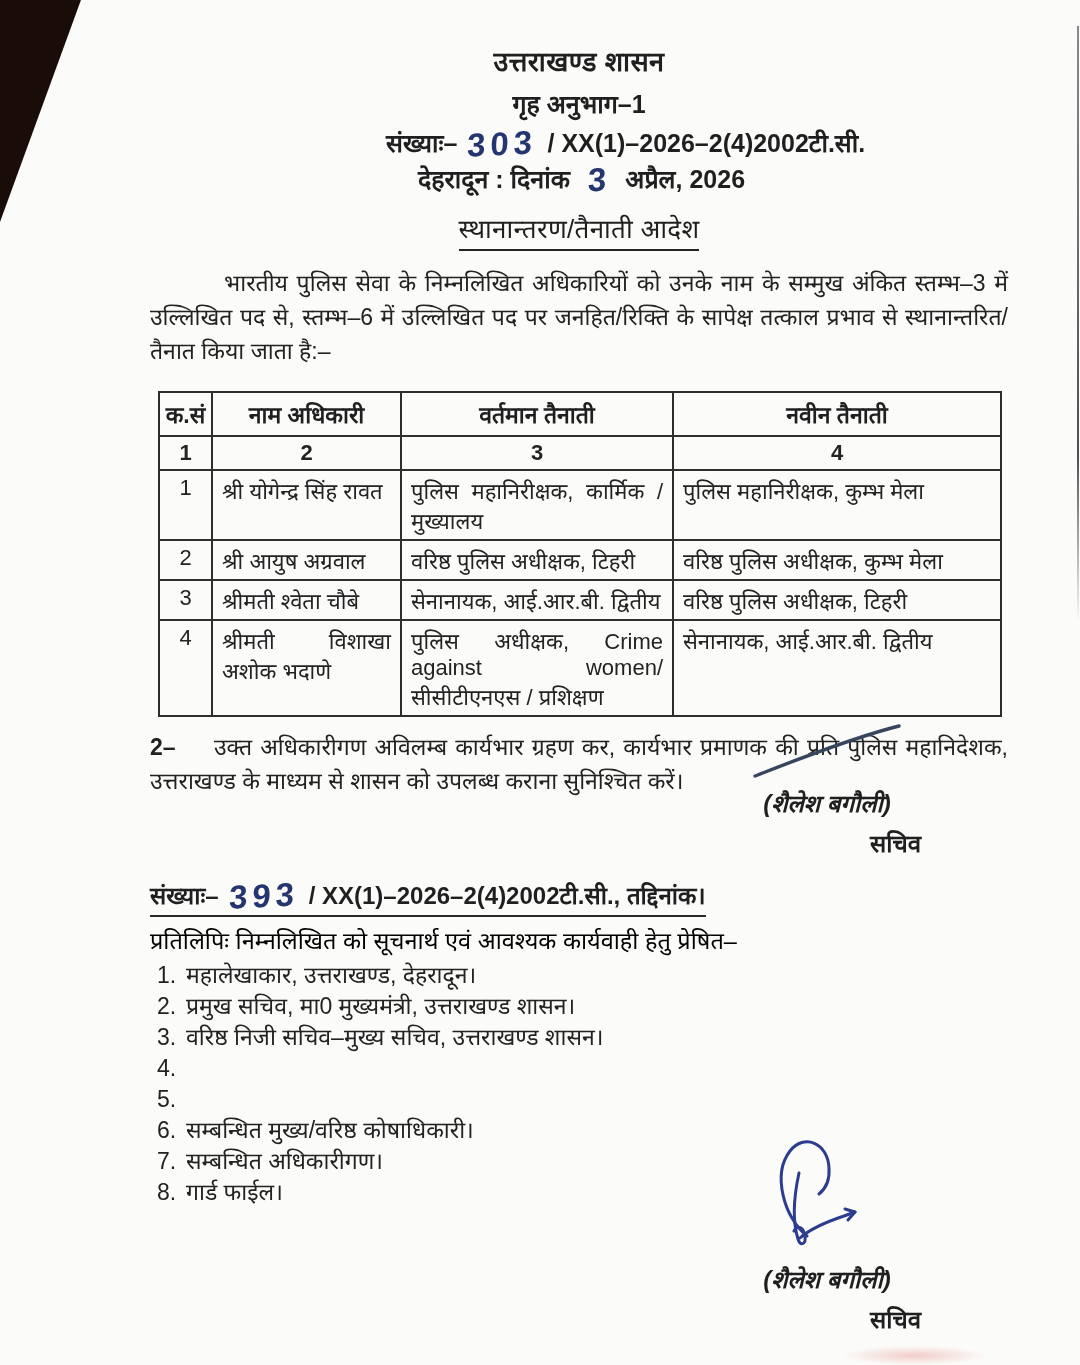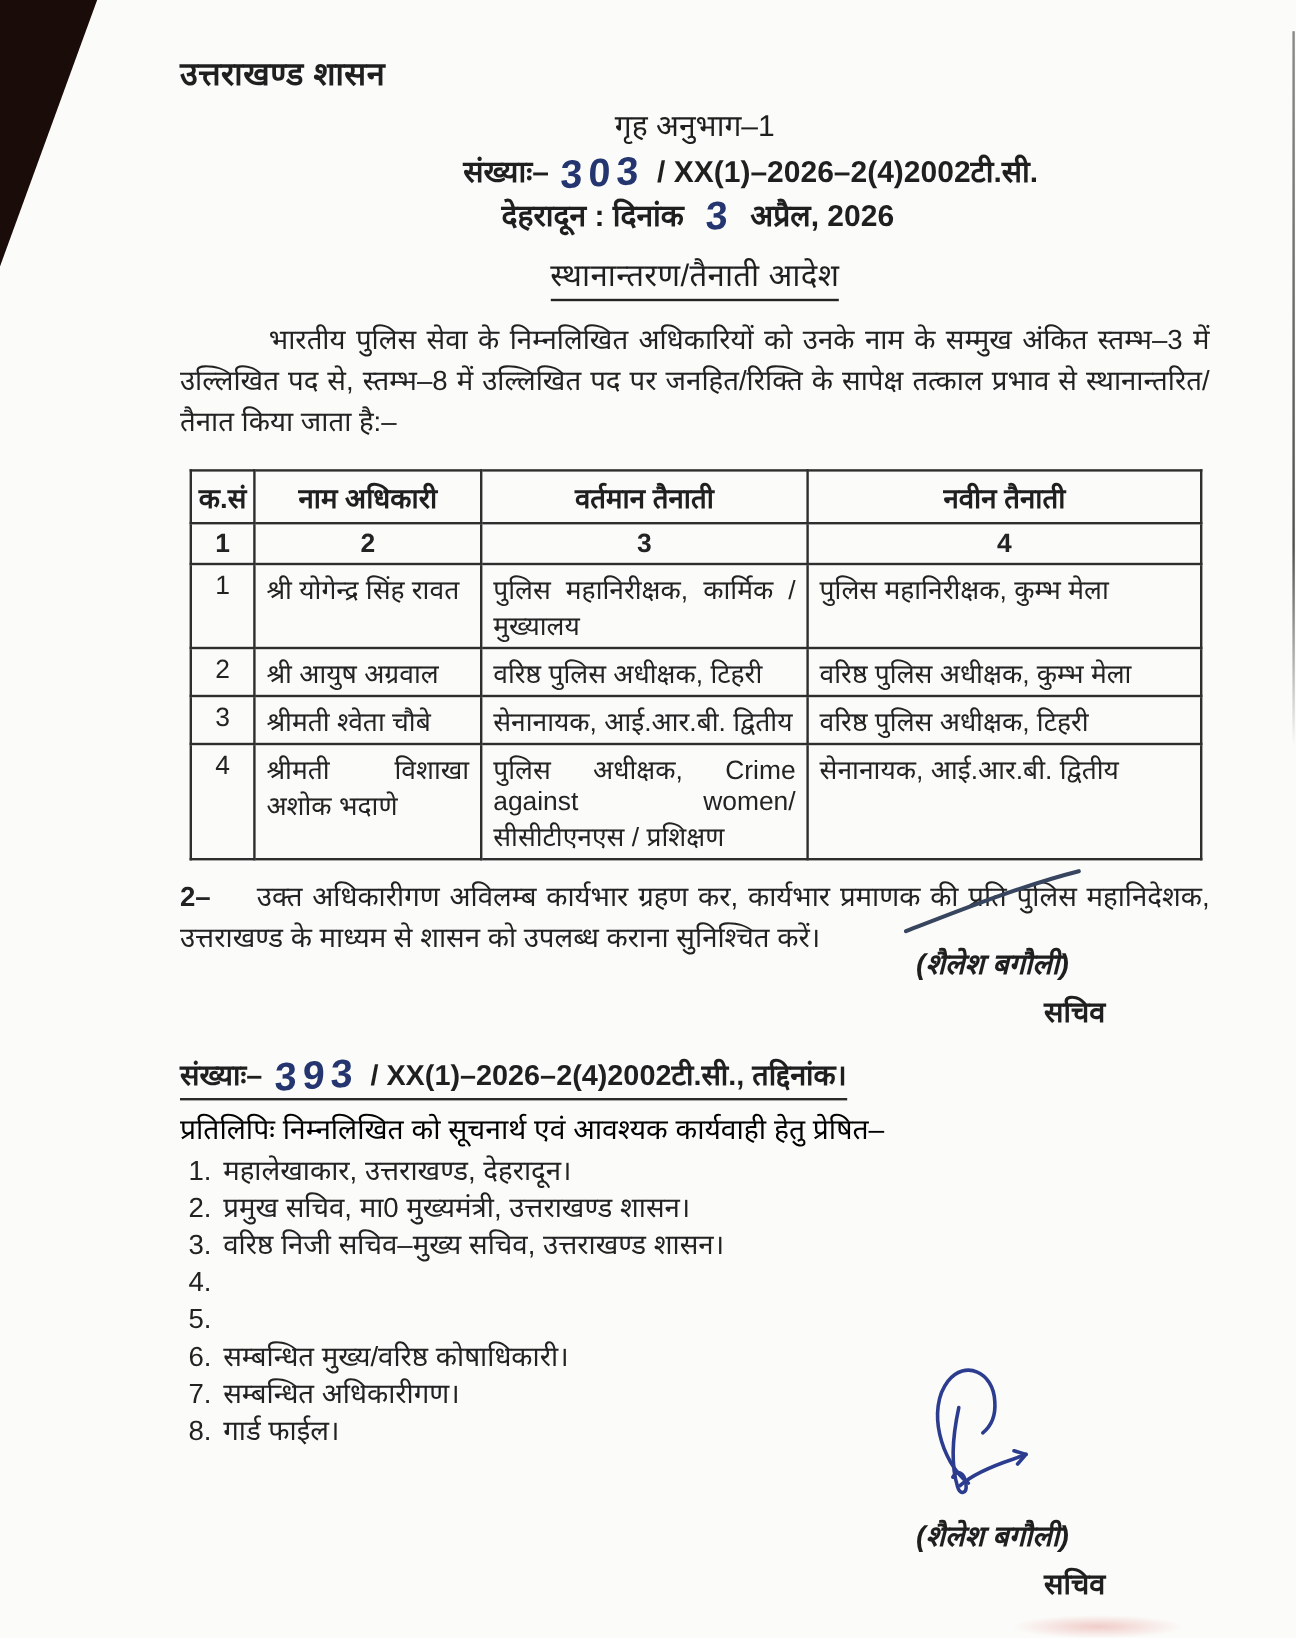--- a/index.html
+++ b/index.html
@@ -13,22 +13,22 @@
   
   .scan-corner { position:absolute; top:0; left:0; width:92px; height:222px;
     background:#190c09; clip-path:polygon(0 0, 88% 0, 0 100%); }
   .scan-edge-right { position:absolute; top:26px; right:1px; width:2px; height:596px;
     background:linear-gradient(#8a8a8a, #4f4f4f 72%, rgba(110,110,110,0)); }
   .scan-smudge { position:absolute; left:845px; top:1346px; width:140px; height:19px;
     background:radial-gradient(ellipse at center, rgba(222,128,122,.38), rgba(222,128,122,0) 72%); }
 
   .content { position:absolute; left:150px; top:42px; width:858px; }
 
-  .h-org  { font-size:27px; font-weight:bold; letter-spacing:.4px; }
-  .h-dept { text-align:center; font-size:25px; font-weight:normal; margin-top:7px; }
+  .h-org  { text-align:center; font-size:27px; font-weight:bold; letter-spacing:.4px; }
+  .h-dept { text-align:center; font-size:25px; font-weight:bold; margin-top:7px; }
   .h-number { font-size:25px; font-weight:bold; margin-top:4px; padding-left:236px; white-space:nowrap; }
   .h-date   { font-size:25px; font-weight:bold; margin-top:1px; padding-left:268px; white-space:nowrap; }
 
   .handwritten {
     display:inline-block; font-size:33px; font-weight:600; color:#24356f;
     letter-spacing:5px; line-height:1; position:relative; top:3px;
     transform:rotate(-3deg) skewX(-5deg); margin:0 10px;
   }
   .handwritten.small { letter-spacing:1px; margin:0 18px; }
 
@@ -78,21 +78,21 @@
 
     <div class="h-org">उत्तराखण्ड शासन</div>
     <div class="h-dept">गृह अनुभाग–1</div>
 
     <div class="h-number"><span>संख्याः–</span><span class="handwritten">303</span><span>/ XX(1)–2026–2(4)2002टी.सी.</span></div>
 
     <div class="h-date"><span>देहरादून : दिनांक</span><span class="handwritten small">3</span><span>अप्रैल, 2026</span></div>
 
     <div class="doc-title"><span>स्थानान्तरण/तैनाती आदेश</span></div>
 
-    <p class="para para1">भारतीय पुलिस सेवा के निम्नलिखित अधिकारियों को उनके नाम के सम्मुख अंकित स्तम्भ–3 में उल्लिखित पद से, स्तम्भ–8 में उल्लिखित पद पर जनहित/रिक्ति के सापेक्ष तत्काल प्रभाव से स्थानान्तरित/तैनात किया जाता है:–</p>
+    <p class="para para1">भारतीय पुलिस सेवा के निम्नलिखित अधिकारियों को उनके नाम के सम्मुख अंकित स्तम्भ–3 में उल्लिखित पद से, स्तम्भ–6 में उल्लिखित पद पर जनहित/रिक्ति के सापेक्ष तत्काल प्रभाव से स्थानान्तरित/तैनात किया जाता है:–</p>
 
     <table class="order">
       <colgroup>
           <col style="width:53px">
           <col style="width:189px">
           <col style="width:272px">
           <col style="width:328px">
         </colgroup>
       <tbody>
           <tr style="height:40px">

